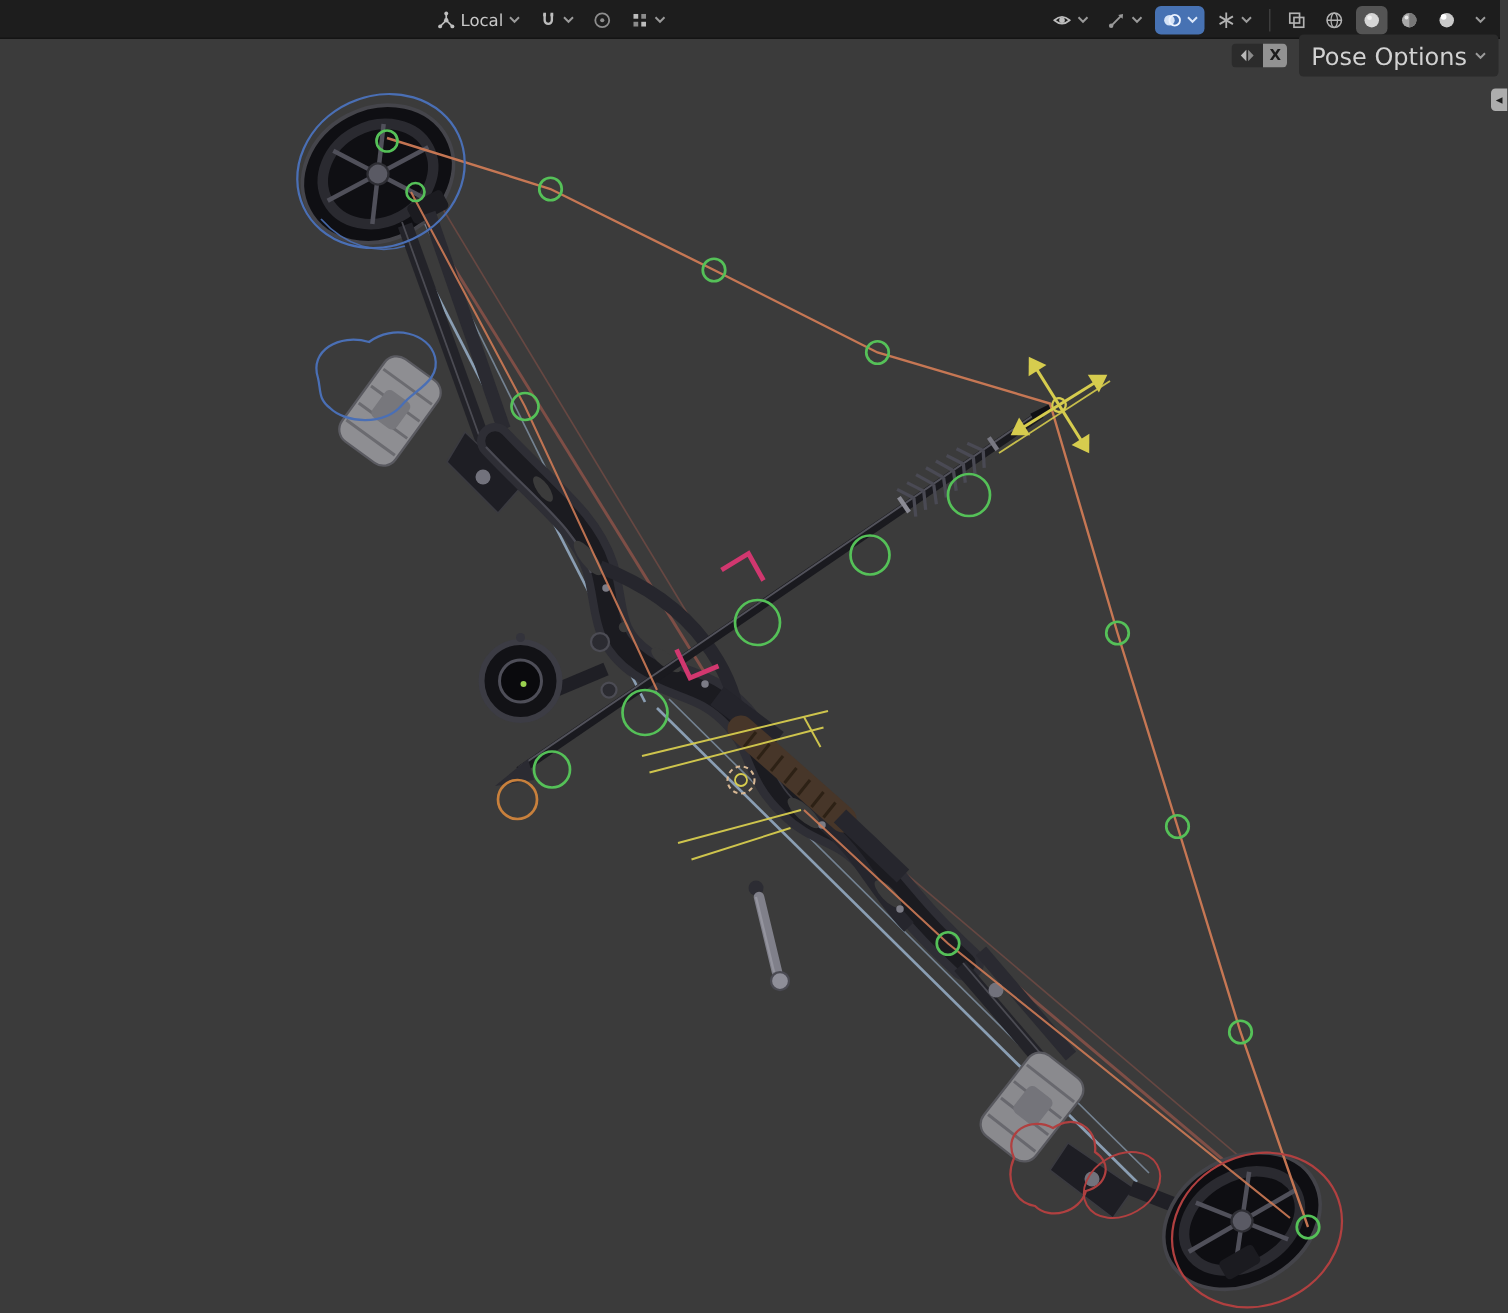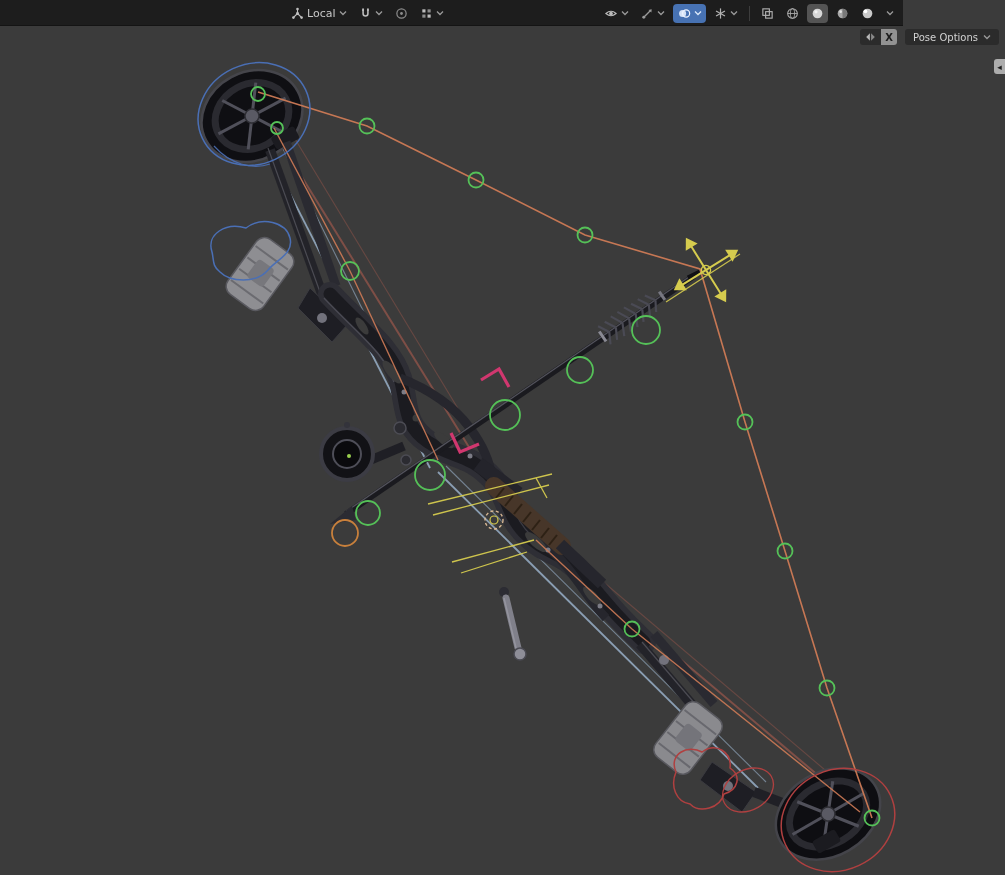--- a/index.html
+++ b/index.html
@@ -5,21 +5,21 @@
   * { margin:0; padding:0; box-sizing:border-box; }
   html,body { width:1005px; height:875px; overflow:hidden; }
   body {
     background: var(--viewport-bg, #3b3b3b);
     font-family: "DejaVu Sans", "Liberation Sans", sans-serif;
     position: relative;
     -webkit-font-smoothing: antialiased;
   }
   
   .header {
-    position:absolute; top:0; left:0; width:903px; height:26px;
+    position:absolute; top:0; left:0; width:1000px; height:26px;
     background: var(--header-bg, #1d1d1d);
     border-bottom:1px solid #141414;
   }
   .hgroup { position:absolute; top:0; height:26px; display:flex; align-items:center; gap:4px; }
   .g-left { left:287px; }
   .g-right { right:5px; }
   .hbtn {
     display:flex; align-items:center; gap:3px; height:19px; padding:0 4px;
     border-radius:4px; color:#c7c7c7; font-size:11px; cursor:pointer; white-space:nowrap;
   }
@@ -31,22 +31,22 @@
   
   .tool-row {
     position:absolute; top:29px; right:6px; height:16px;
     display:flex; align-items:center; gap:8px;
   }
   .seg { display:flex; height:16px; border-radius:3px; overflow:hidden; }
   .seg-btn { display:flex; align-items:center; justify-content:center; padding:0 4px; cursor:pointer; }
   .seg-btn.dark { background:#2b2b2b; }
   .seg-btn.lit  { background:#929292; color:#1c1c1c; font-size:10px; font-weight:bold; }
   .pill {
-    display:flex; align-items:center; gap:5px; height:16px; padding:0 8px;
-    background:#2b2b2b; border-radius:3px; color:#d2d2d2; font-size:10px; cursor:pointer;
+    display:flex; align-items:center; gap:5px; height:28px; padding:0 8px;
+    background:#2b2b2b; border-radius:3px; color:#d2d2d2; font-size:16px; cursor:pointer;
   }
   
   .side-tab {
     position:absolute; top:59px; right:0; width:11px; height:15px;
     background:#adadad; border-radius:3px 0 0 3px;
     display:flex; align-items:center; justify-content:center;
     color:#1e1e1e; font-size:9px; cursor:pointer;
   }
   
   .viewport { position:absolute; top:26px; left:0; width:1005px; height:849px; }

